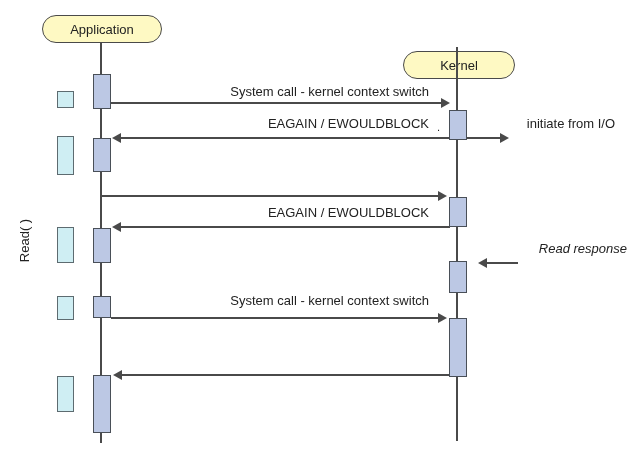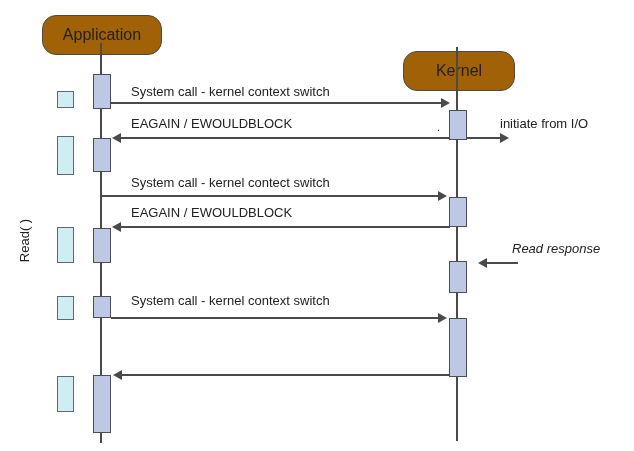--- a/index.html
+++ b/index.html
@@ -1,45 +1,45 @@
 <!DOCTYPE html>
 <html style="--line: #4a4a4a; --text: #222222; --activation-fill: #bcc8e4; --activation-border: #494f57; --call-fill: #cfeef3; --call-border: #5d6b70;"><head>
 <meta charset="utf-8">
 <style>
   html,body{margin:0;padding:0;background:#fff;}
   #canvas{
     position:relative;width:634px;height:451px;background:#fff;overflow:hidden;
     font-family:"Liberation Sans", sans-serif;color:var(--text,#222);
   }
   .head{
-    position:absolute;height:40px;background:#a16207;
+    position:absolute;height:28px;background:#fef9c3;
     border:1.6px solid var(--line,#4a4a4a);border-radius:14px;
     display:flex;align-items:center;justify-content:center;
-    font-size:16px;box-sizing:border-box;
+    font-size:13px;box-sizing:border-box;
   }
   .lifeline{position:absolute;width:2px;background:var(--line,#4a4a4a);z-index:1;}
   .mline{position:absolute;height:2px;background:var(--line,#4a4a4a);z-index:2;}
   .arr-r{position:absolute;width:0;height:0;z-index:2;
     border-top:5px solid transparent;border-bottom:5px solid transparent;
     border-left:9px solid var(--line,#4a4a4a);}
   .arr-l{position:absolute;width:0;height:0;z-index:2;
     border-top:5px solid transparent;border-bottom:5px solid transparent;
     border-right:9px solid var(--line,#4a4a4a);}
   .activation{
     position:absolute;width:18px;box-sizing:border-box;z-index:3;
     background:var(--activation-fill,#bcc8e4);
     border:1.6px solid var(--activation-border,#494f57);
   }
   .callbox{
     position:absolute;width:17px;box-sizing:border-box;z-index:3;
     background:var(--call-fill,#cfeef3);
     border:1.6px solid var(--call-border,#5d6b70);
   }
   .mlabel{
-    position:absolute;font-size:13px;line-height:15px;text-align:left;
+    position:absolute;font-size:13px;line-height:15px;text-align:right;
     white-space:pre-line;z-index:4;
   }
   .side-label{
     position:absolute;left:-6px;top:233px;width:60px;height:15px;
     font-size:13px;text-align:center;
     transform:rotate(-90deg);transform-origin:center center;z-index:4;
   }
   .stray{position:absolute;font-size:11px;z-index:4;}
 </style>
 </head>
@@ -81,21 +81,20 @@
   <div class="arr-r" style="left:441px;top:98px;"></div>
 
   <div class="mlabel" style="left:131px;top:116px;width:298px;">EAGAIN / EWOULDBLOCK</div>
   <div class="mline" style="left:121px;top:137px;width:329px;"></div>
   <div class="arr-l" style="left:112px;top:133px;"></div>
 
   <div class="mlabel" style="left:500px;top:116px;width:115px;">initiate from I/O</div>
   <div class="mline" style="left:467px;top:137px;width:34px;"></div>
   <div class="arr-r" style="left:500px;top:133px;"></div>
 
-  <div class="mlabel" style="left:131px;top:175px;width:298px;">System call - kernel contect switch</div>
   <div class="mline" style="left:101px;top:195px;width:338px;"></div>
   <div class="arr-r" style="left:438px;top:191px;"></div>
 
   <div class="mlabel" style="left:131px;top:205px;width:298px;">EAGAIN / EWOULDBLOCK</div>
   <div class="mline" style="left:121px;top:226px;width:329px;"></div>
   <div class="arr-l" style="left:112px;top:222px;"></div>
 
   <div class="mlabel" style="left:512px;top:241px;width:115px;font-style:italic;">Read response</div>
   <div class="mline" style="left:487px;top:262px;width:31px;"></div>
   <div class="arr-l" style="left:478px;top:258px;"></div>

